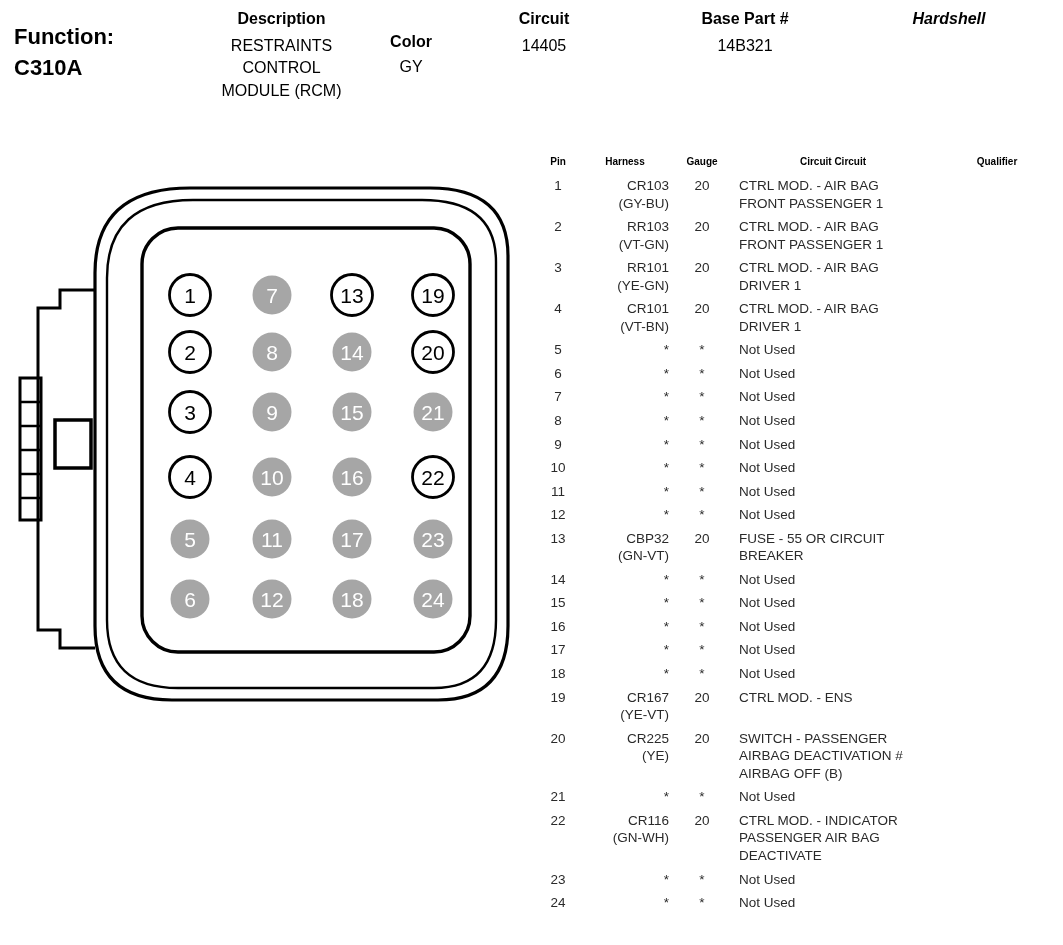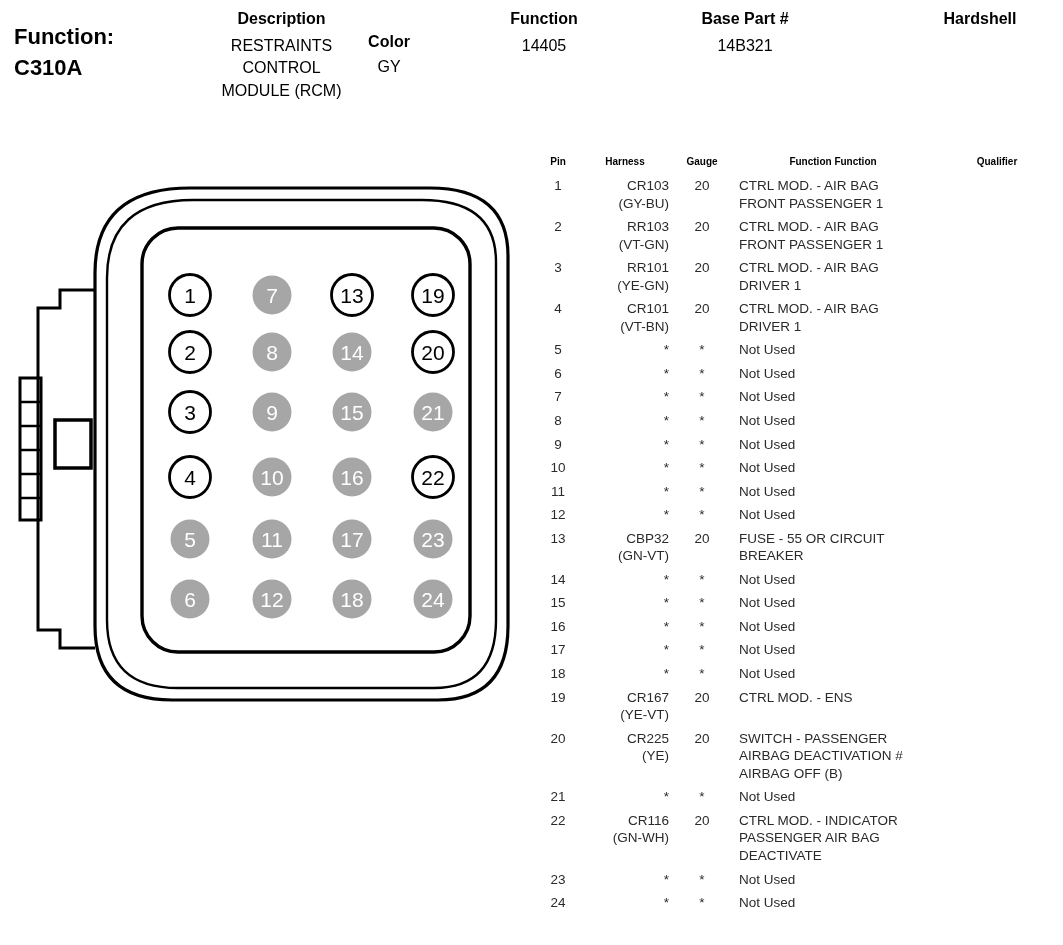--- a/index.html
+++ b/index.html
@@ -8,25 +8,25 @@
     position:relative; width:1063px; height:945px; background:#fff;
     font-family:"Liberation Sans", sans-serif; color:#000; overflow:hidden;
   }
   
   .connector-id { position:absolute; left:14px; top:22px; font-size:22px; font-weight:bold; line-height:1.4; }
   .hdr-field { position:absolute; text-align:center; }
   .hdr-label { font-weight:bold; font-size:16px; white-space:nowrap; }
   .hdr-value { font-size:16px; margin-top:9px; }
   .f-description { left:194px; top:10px; width:175px; }
   .f-description .hdr-value { width:132px; margin:7px auto 0; line-height:1.4; }
-  .f-color { left:350px; top:33px; width:78px; }
+  .f-color { left:372px; top:33px; width:78px; }
   .f-color .hdr-value { margin-top:7px; }
   .f-harness { left:494px; top:10px; width:100px; }
   .f-basepart { left:686px; top:10px; width:118px; }
-  .f-hardshell { left:929px; top:10px; width:102px; }
+  .f-hardshell { left:898px; top:10px; width:102px;font-style:italic; }
   
   .diagram-wrap { position:absolute; left:10px; top:178px; width:520px; height:548px; }
   svg text { font-family:"Liberation Sans", sans-serif; }
   
   .table-wrap { position:absolute; left:537px; top:156px; width:524px; }
   table { border-collapse:collapse; width:100%; table-layout:fixed; }
   th { font-size:10px; font-weight:bold; padding:0 0 7px 0; white-space:nowrap; text-align:center; color:#000; }
   td { font-size:13.5px; vertical-align:top; padding:3px 2px; line-height:1.3; color:#2a2a2a; }
   .c-pin { text-align:center; }
   .c-circuit { text-align:right; }
@@ -46,21 +46,21 @@
 
   <div class="hdr-field f-description">
     <div class="hdr-label">Description</div>
     <div class="hdr-value">RESTRAINTS CONTROL MODULE (RCM)</div>
   </div>
   <div class="hdr-field f-color">
     <div class="hdr-label">Color</div>
     <div class="hdr-value">GY</div>
   </div>
   <div class="hdr-field f-harness">
-    <div class="hdr-label">Function</div>
+    <div class="hdr-label">Circuit</div>
     <div class="hdr-value">14405</div>
   </div>
   <div class="hdr-field f-basepart">
     <div class="hdr-label">Base Part #</div>
     <div class="hdr-value">14B321</div>
   </div>
   <div class="hdr-field f-hardshell">
     <div class="hdr-label">Hardshell</div>
     <div class="hdr-value"></div>
   </div>
@@ -193,21 +193,21 @@
           <col style="width:92px">
           <col style="width:62px">
           <col style="width:200px">
           <col style="width:128px">
       </colgroup>
       <thead>
         <tr>
           <th>Pin</th>
           <th>Harness</th>
           <th>Gauge</th>
-          <th>Function Function</th>
+          <th>Circuit Circuit</th>
           <th>Qualifier</th>
         </tr>
       </thead>
       <tbody id="pinout-tbody">
           <tr>
             <td class="c-pin">1</td>
             <td class="c-circuit">
               <div>CR103</div>
               <div>(GY-BU)</div>
             </td>

